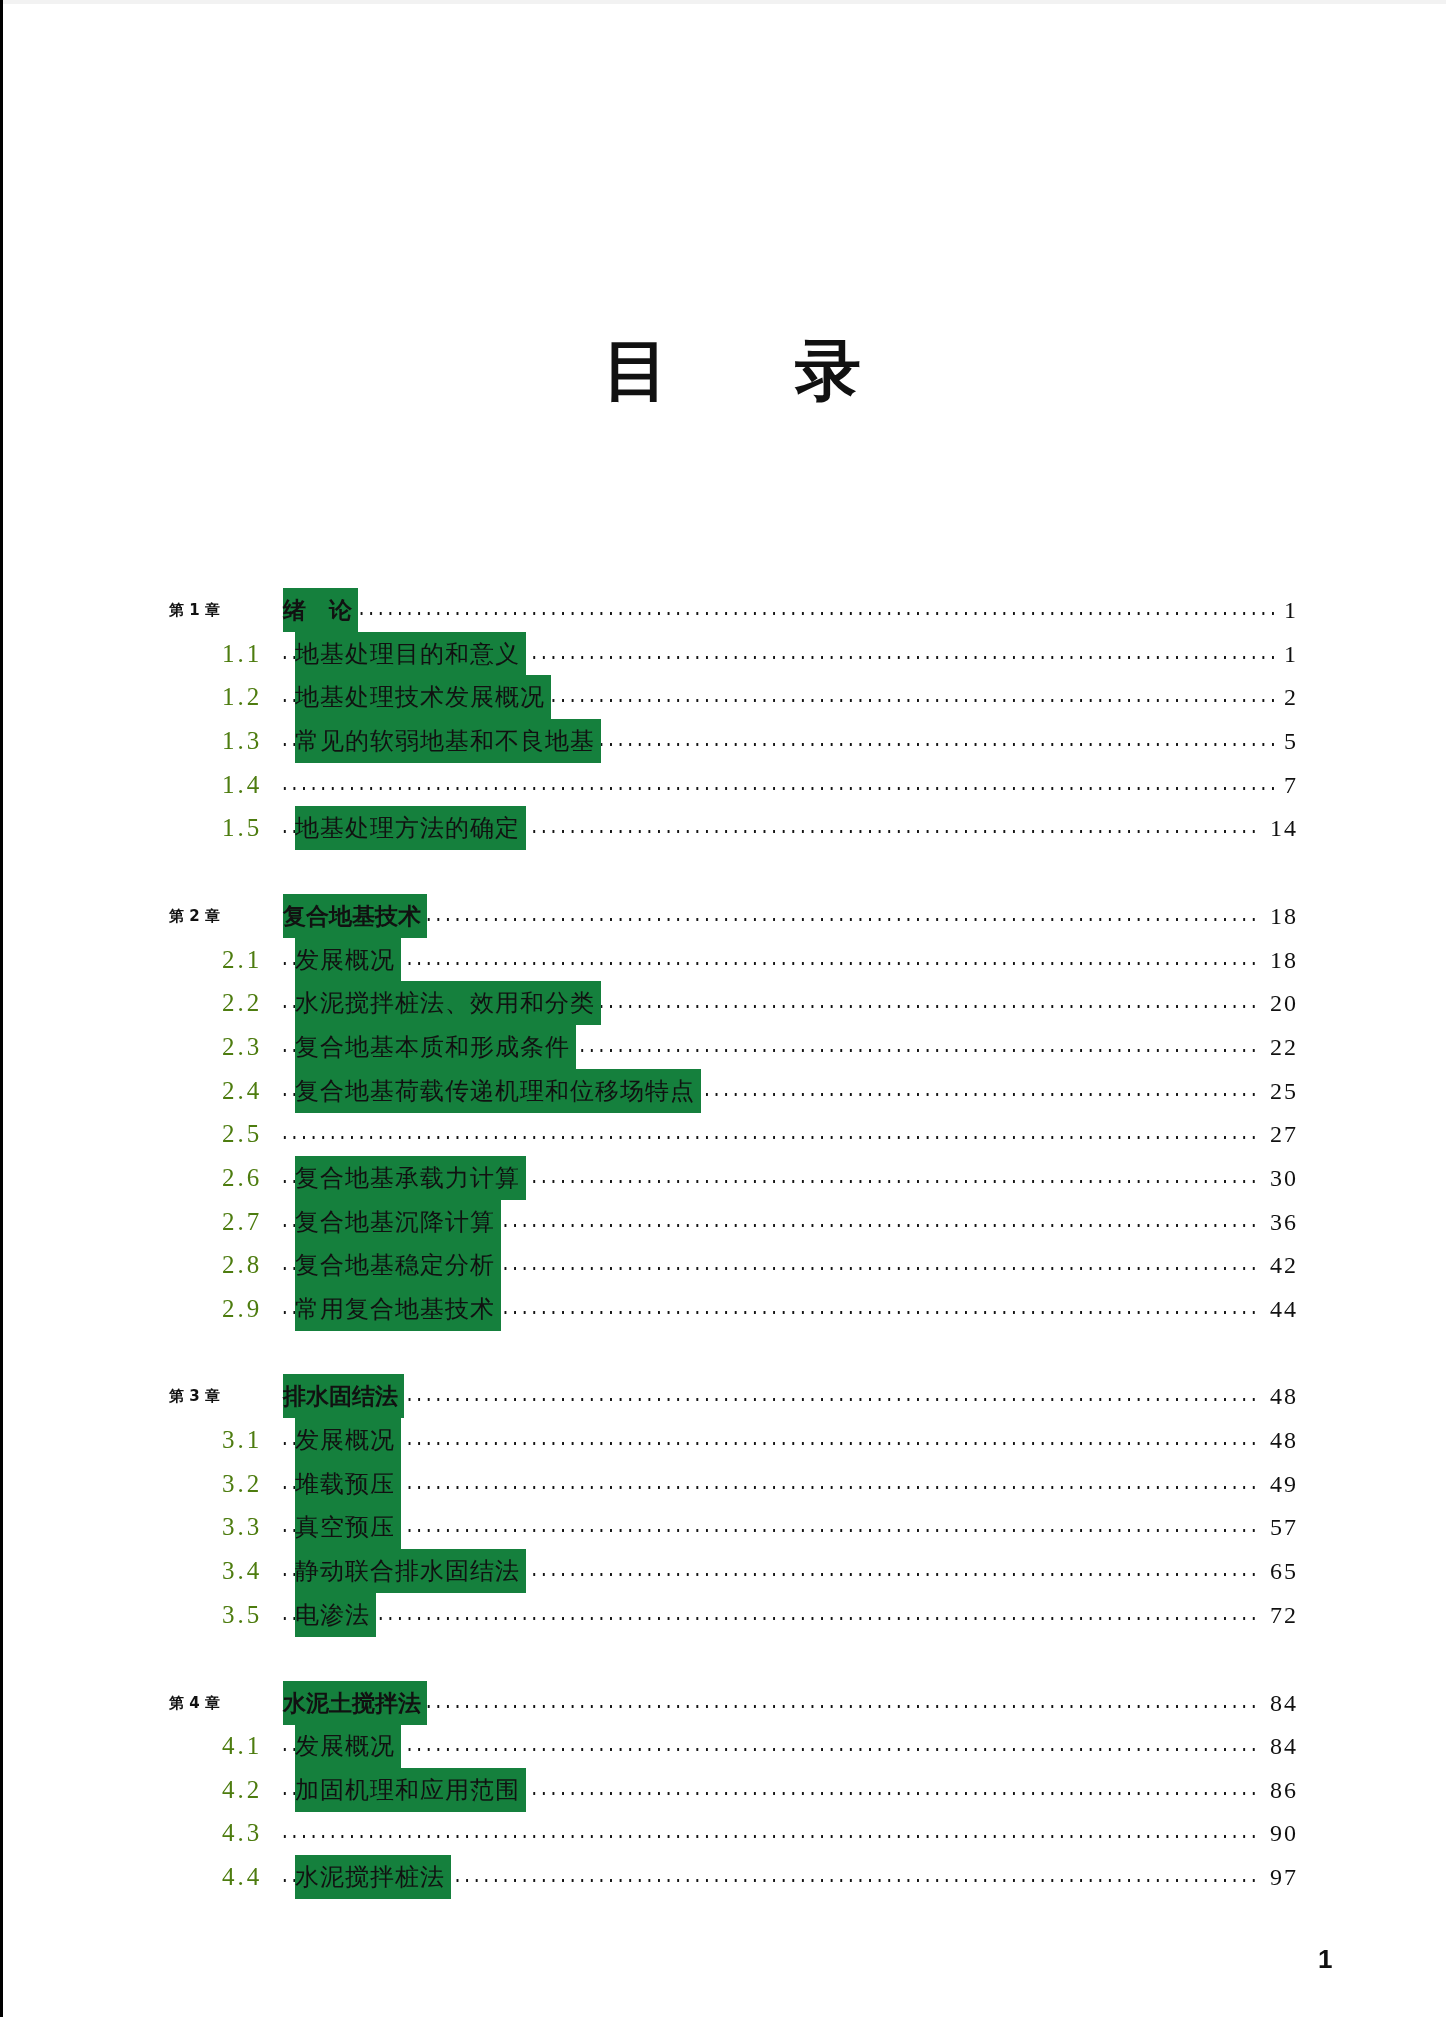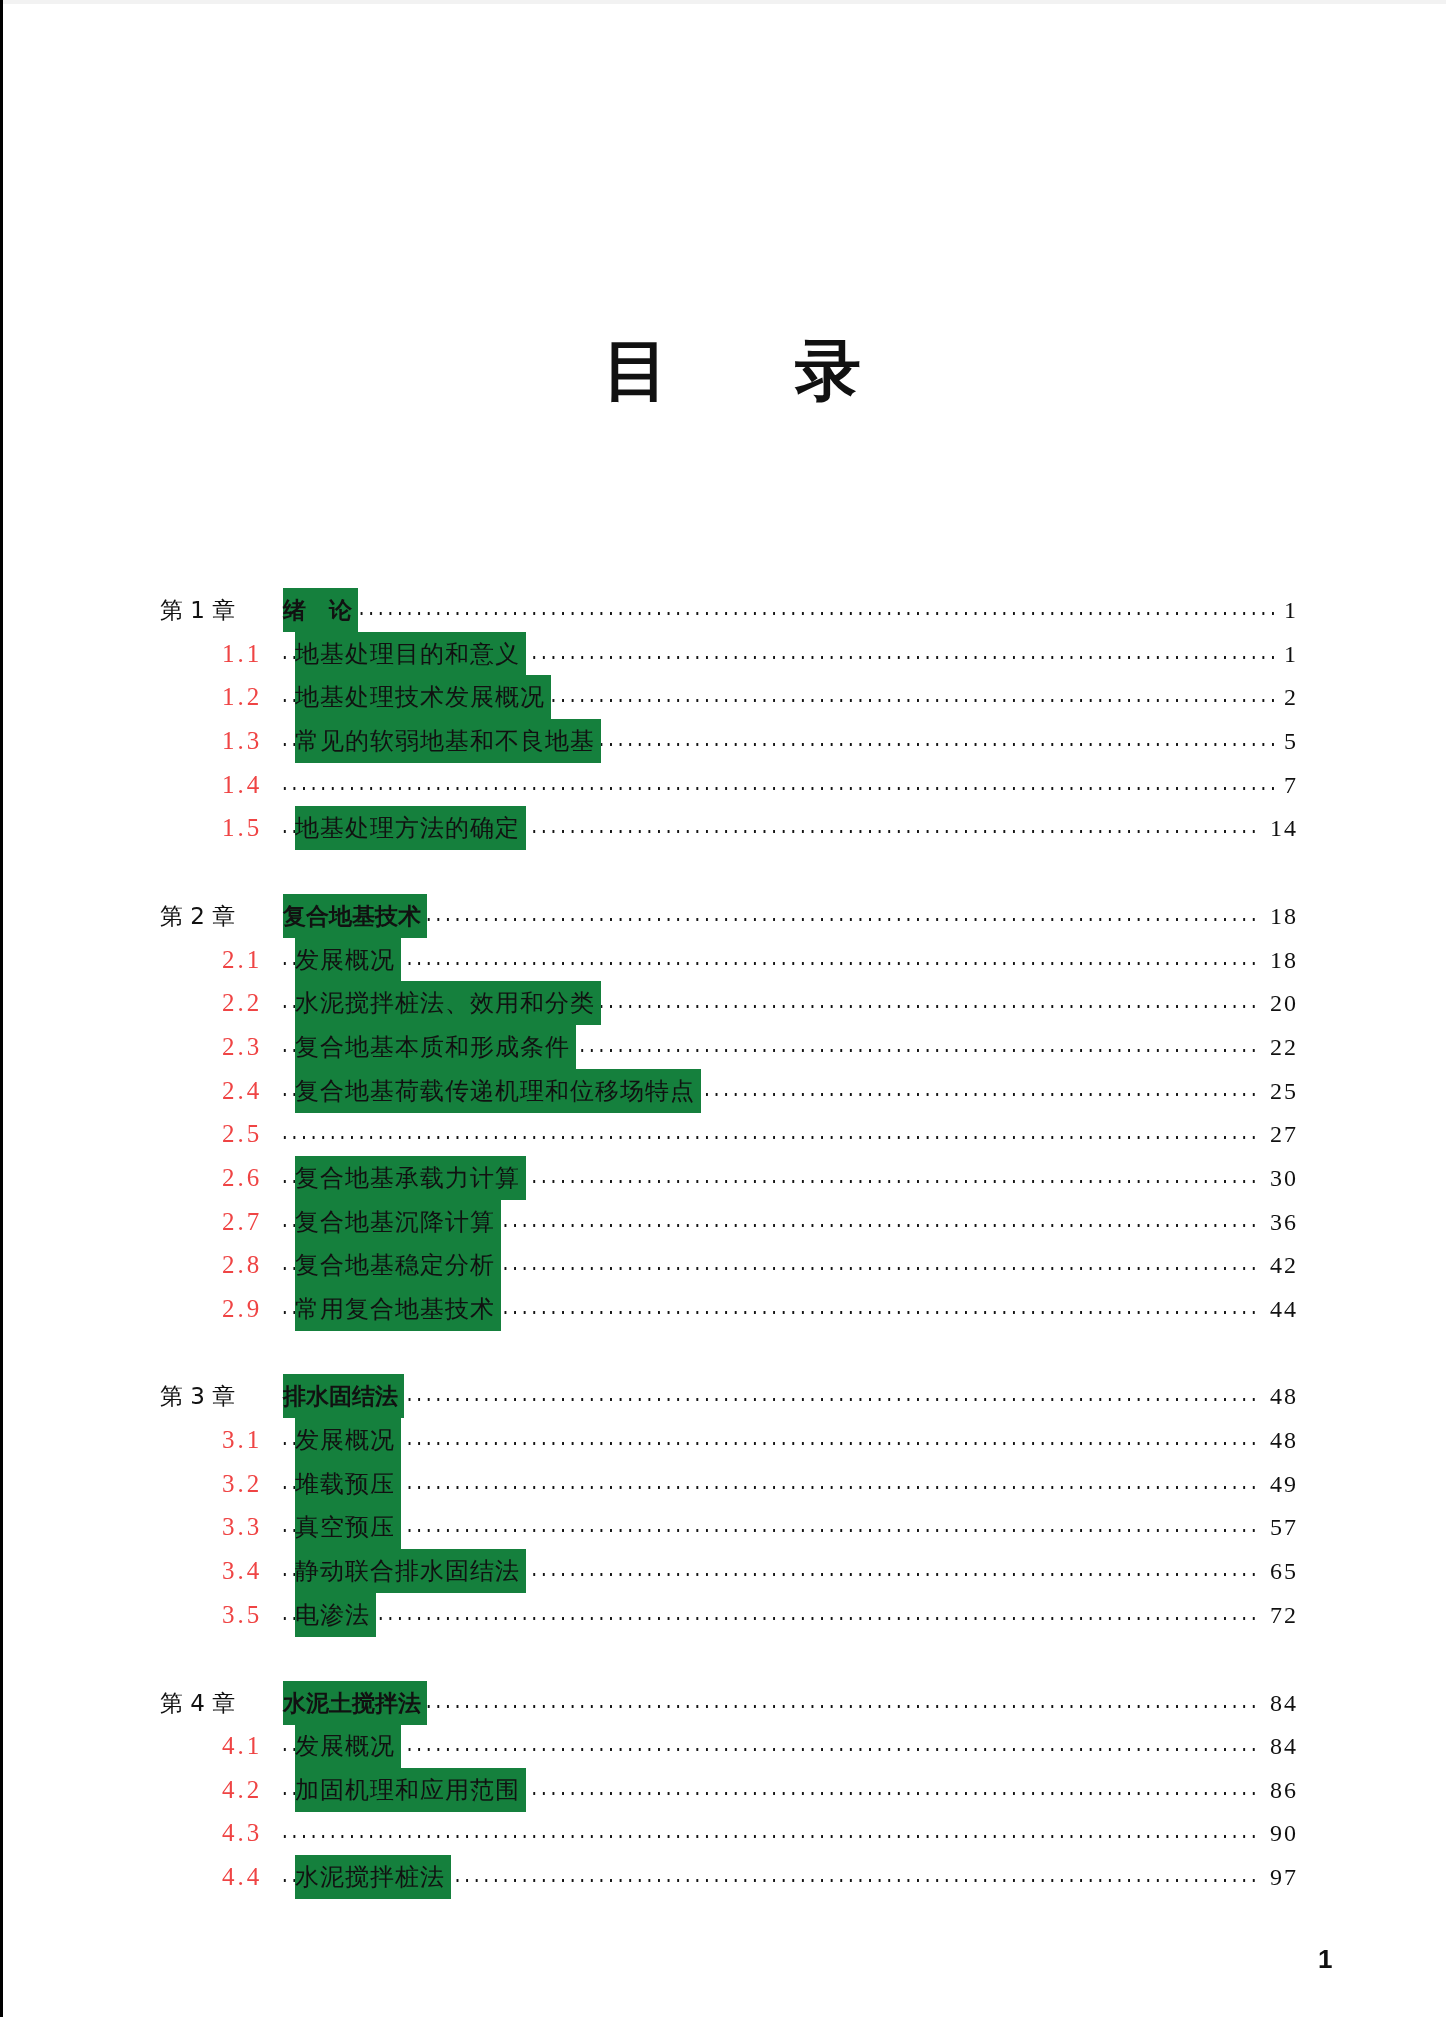--- a/index.html
+++ b/index.html
@@ -15,22 +15,22 @@
     .title span {
       position: absolute; top: 0; font-size: 66px; font-weight: bold; line-height: 80px;
       font-family: "DejaVu Serif", serif;
     }
     .toc { position: absolute; left: 0; top: 0; width: 1446px; }
     .row {
       position: absolute; left: 0; width: 1446px; height: 44px;
       display: flex; align-items: center;
     }
     .row .num { position: absolute; font-size: 24px; line-height: 44px; white-space: nowrap; }
-    .row.chapter .num { left: 160px; font-weight: normal; font-family: "DejaVu Sans", sans-serif; font-size: 23px; }
-    .row.section .num { left: 222px; font-family: "Liberation Serif", serif; font-size: 25px; letter-spacing: 3px; color: #ef4444; }
+    .row.chapter .num { left: 169px; font-weight: bold; font-family: "DejaVu Sans", sans-serif; font-size: 15px; }
+    .row.section .num { left: 222px; font-family: "Liberation Serif", serif; font-size: 25px; letter-spacing: 3px; color: #4d7c0f; }
     .row .label { position: absolute; font-size: 24px; line-height: 44px; white-space: nowrap; background: #15803d; padding-right: 6px; z-index: 2; }
     .row.chapter .label { left: 283px; font-weight: bold; font-family: "DejaVu Sans", sans-serif; font-size: 23px; }
     .row.section .label { left: 295px; font-family: "DejaVu Serif", serif; letter-spacing: 1px; }
     .row .leader {
       position: absolute; left: 280px; right: 152px; top: 24px; height: 3px;
       background-image: radial-gradient(circle, #111 1.1px, transparent 1.4px);
       background-size: 9.6px 3px; background-repeat: repeat-x; z-index: 1;
     }
     .row .page {
       position: absolute; right: 148px; font-size: 24px; line-height: 44px; background: #fff;

